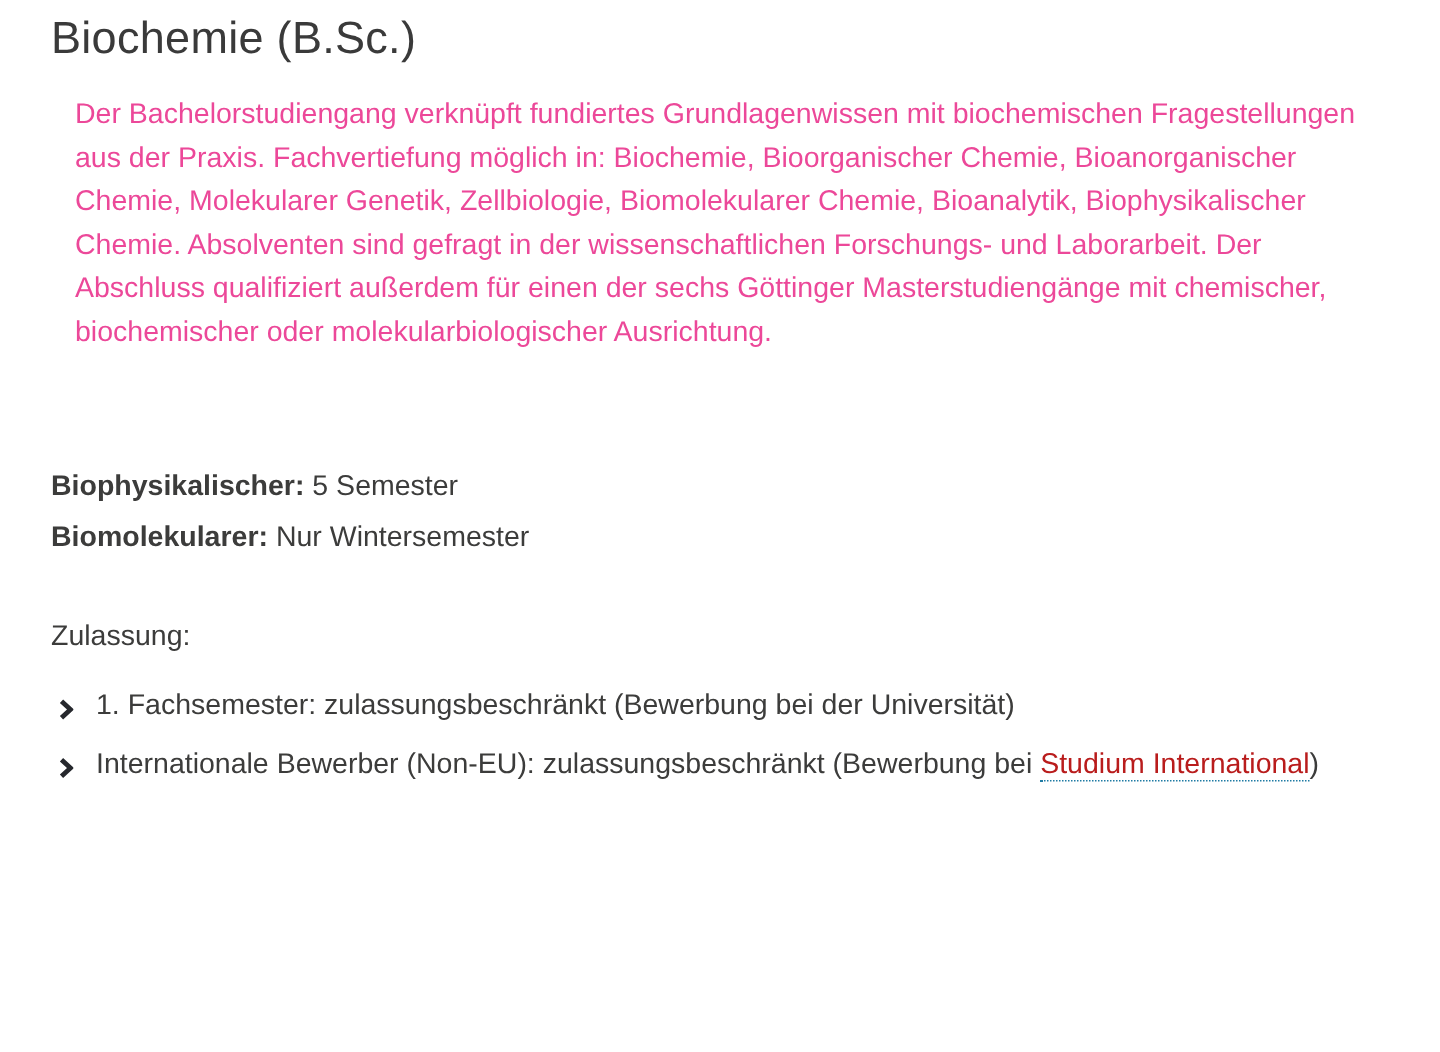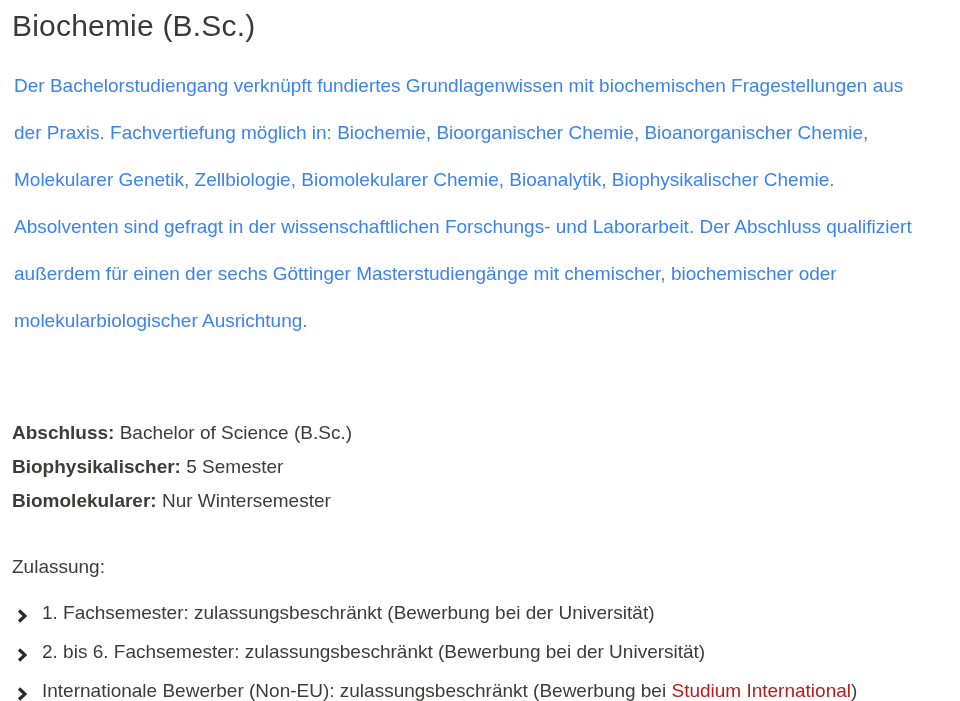--- a/index.html
+++ b/index.html
@@ -9,38 +9,38 @@
   }
   body {
     width: 960px;
     height: 701px;
     overflow: hidden;
     font-family: "Liberation Sans", "DejaVu Sans", sans-serif;
     color: #3c3c3b;
     -webkit-font-smoothing: antialiased;
   }
   .page {
-    padding: 6px 12px 0 12px;
+    padding: 6px 12px 0 34px;
     box-sizing: border-box;
     width: 936px;
   }
   h1.page-title {
     margin: 0 0 16px 0;
     font-size: 30px;
     line-height: 40px;
     font-weight: 400;
     color: #3a3a3a;
     letter-spacing: 0.2px;
   }
   p.intro-text {
-    margin: 2px;
+    margin: 16px;
     max-width: 925px;
     font-size: 19px;
-    line-height: 47px;
-    color: #3b82f6;
+    line-height: 29px;
+    color: #ec4899;
   }
   .facts {
     margin-top: 72px;
     font-size: 19px;
     line-height: 34px;
   }
   .fact-row .fact-label {
     font-weight: 700;
   }
   .admission-heading {
@@ -82,23 +82,20 @@
 <body>
 
 <div class="page">
 
   <h1 class="page-title">Biochemie (B.Sc.)</h1>
 
   <p class="intro-text">Der Bachelorstudiengang verknüpft fundiertes Grundlagenwissen mit biochemischen Fragestellungen aus der Praxis. Fachvertiefung möglich in: Biochemie, Bioorganischer Chemie, Bioanorganischer Chemie, Molekularer Genetik, Zellbiologie, Biomolekularer Chemie, Bioanalytik, Biophysikalischer Chemie. Absolventen sind gefragt in der wissenschaftlichen Forschungs- und Laborarbeit. Der Abschluss qualifiziert außerdem für einen der sechs Göttinger Masterstudiengänge mit chemischer, biochemischer oder molekularbiologischer Ausrichtung.</p>
 
   <div class="facts">
     <div class="fact-row">
-      <span class="fact-label">Abschluss:</span><span class="fact-value"> Bachelor of Science (B.Sc.)</span>
-    </div>
-    <div class="fact-row">
       <span class="fact-label">Biophysikalischer:</span><span class="fact-value"> 5 Semester</span>
     </div>
     <div class="fact-row">
       <span class="fact-label">Biomolekularer:</span><span class="fact-value"> Nur Wintersemester</span>
     </div>
   </div>
 
   <div class="admission-heading">Zulassung:</div>
 
   <ul class="admission-list">
@@ -109,25 +106,17 @@
         </svg>
       </span>
       <span>1. Fachsemester: zulassungsbeschränkt (Bewerbung bei der Universität)</span>
     </li>
     <li>
       <span class="chevron-icon">
         <svg width="10" height="14" viewBox="0 0 10 14" aria-hidden="true">
           <path d="M2 1.5 L8 7 L2 12.5" stroke="#26282d" stroke-width="3.2" fill="none" stroke-linejoin="miter"></path>
         </svg>
       </span>
-      <span>2. bis 6. Fachsemester: zulassungsbeschränkt (Bewerbung bei der Universität)</span>
-    </li>
-    <li>
-      <span class="chevron-icon">
-        <svg width="10" height="14" viewBox="0 0 10 14" aria-hidden="true">
-          <path d="M2 1.5 L8 7 L2 12.5" stroke="#26282d" stroke-width="3.2" fill="none" stroke-linejoin="miter"></path>
-        </svg>
-      </span>
       <span>Internationale Bewerber (Non-EU): zulassungsbeschränkt (Bewerbung bei </span><a class="inline-link" href="#">Studium International</a><span>)</span>
     </li>
   </ul>
 
 </div>
 
 </body></html>

